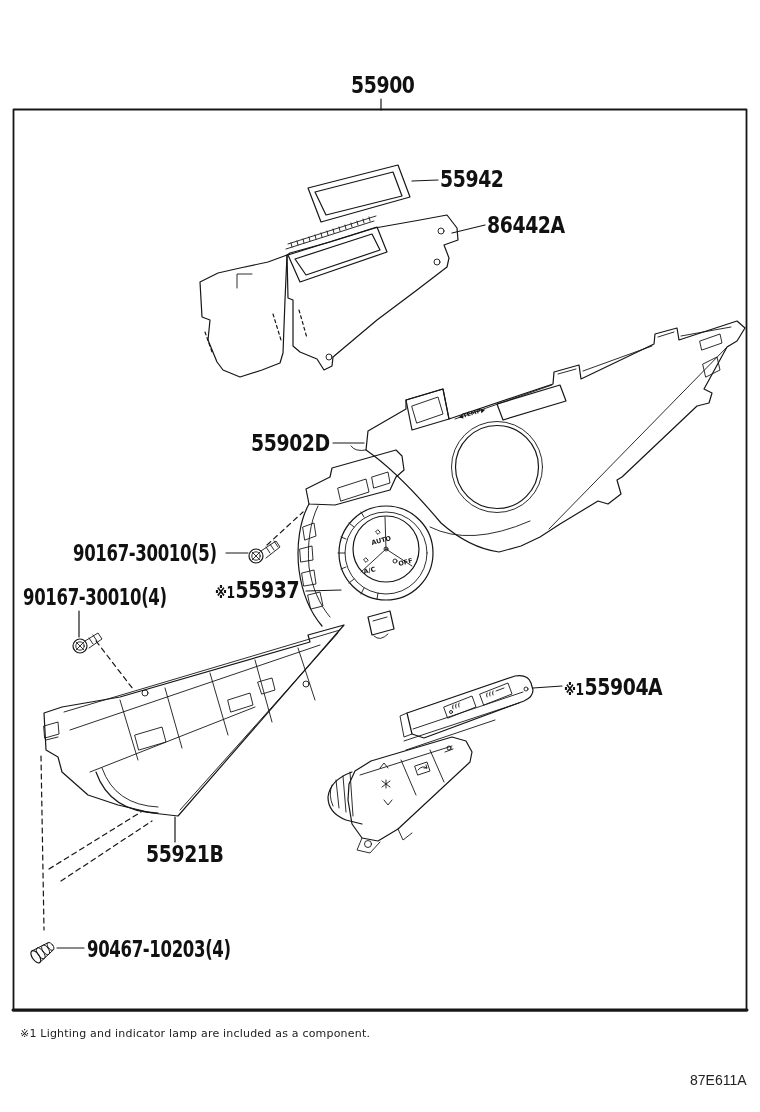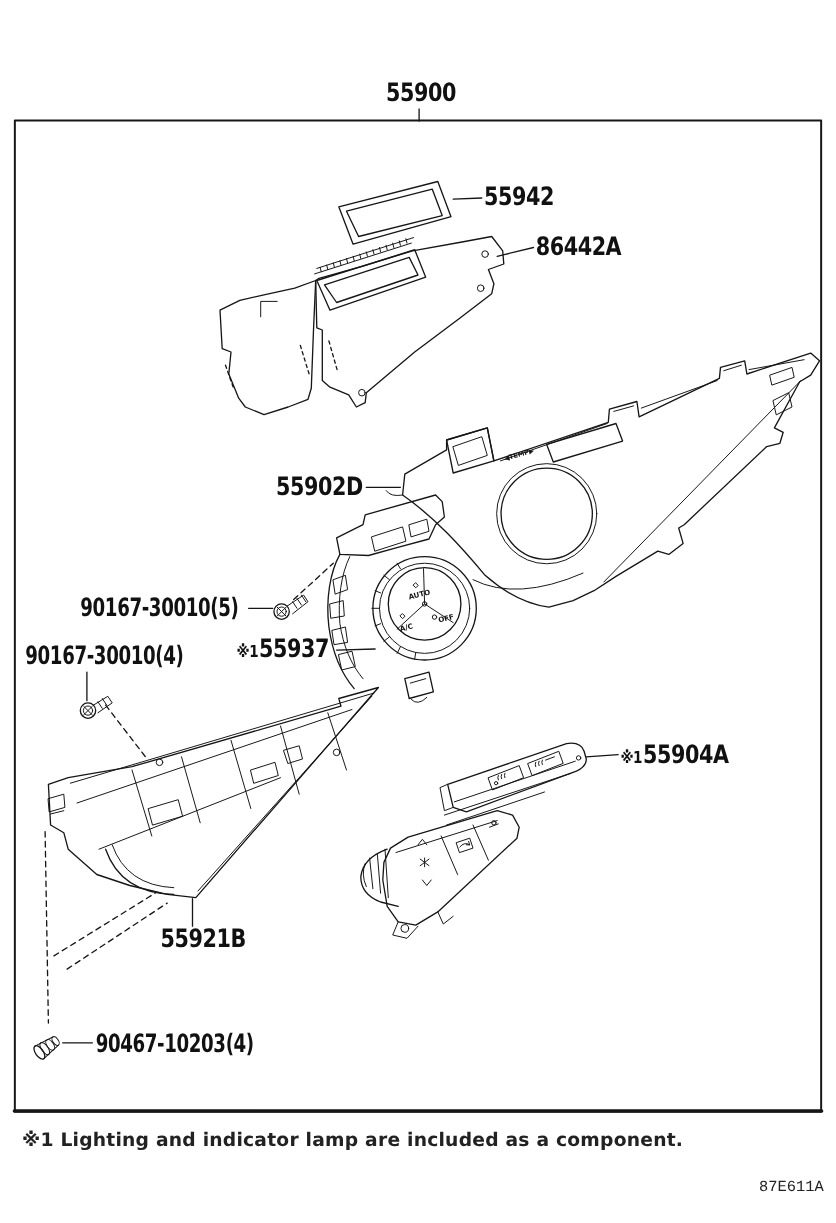--- a/index.html
+++ b/index.html
@@ -17,26 +17,26 @@
   .lineart .dash{stroke-dasharray:5 4;}
   .lineart .dash2{stroke-dasharray:3 3;}
   .lineart text{stroke:none;fill:#161616;font-family:"DejaVu Sans",sans-serif;font-weight:bold;}
   .plabel{
     position:absolute;font-weight:bold;font-size:23px;line-height:1.1;color:#111;
     white-space:nowrap;transform:scaleX(0.82);transform-origin:0 50%;letter-spacing:-0.5px;
   }
   .plabel--long{transform:scaleX(0.72);}
   .pref{font-size:15px;font-weight:bold;margin-right:1px;}
   .footnote{
-    position:absolute;left:20px;top:1027px;font-size:17px;color:#222;
-    font-weight:bold;white-space:nowrap;letter-spacing:0.2px;
+    position:absolute;left:20px;top:1027px;font-size:11px;color:#222;
+    font-weight:normal;white-space:nowrap;letter-spacing:0.2px;
   }
   .figcode{
     position:absolute;left:690px;top:1072px;font-size:14px;color:#222;
-    font-family:Liberation Mono, monospace;white-space:nowrap;
+    font-family:Liberation Sans, sans-serif;white-space:nowrap;
   }
 </style>
 </head>
 <body>
 
 <div class="stage">
 
   <svg class="lineart" width="760" height="1112" viewBox="0 0 760 1112">
 
     <g>

